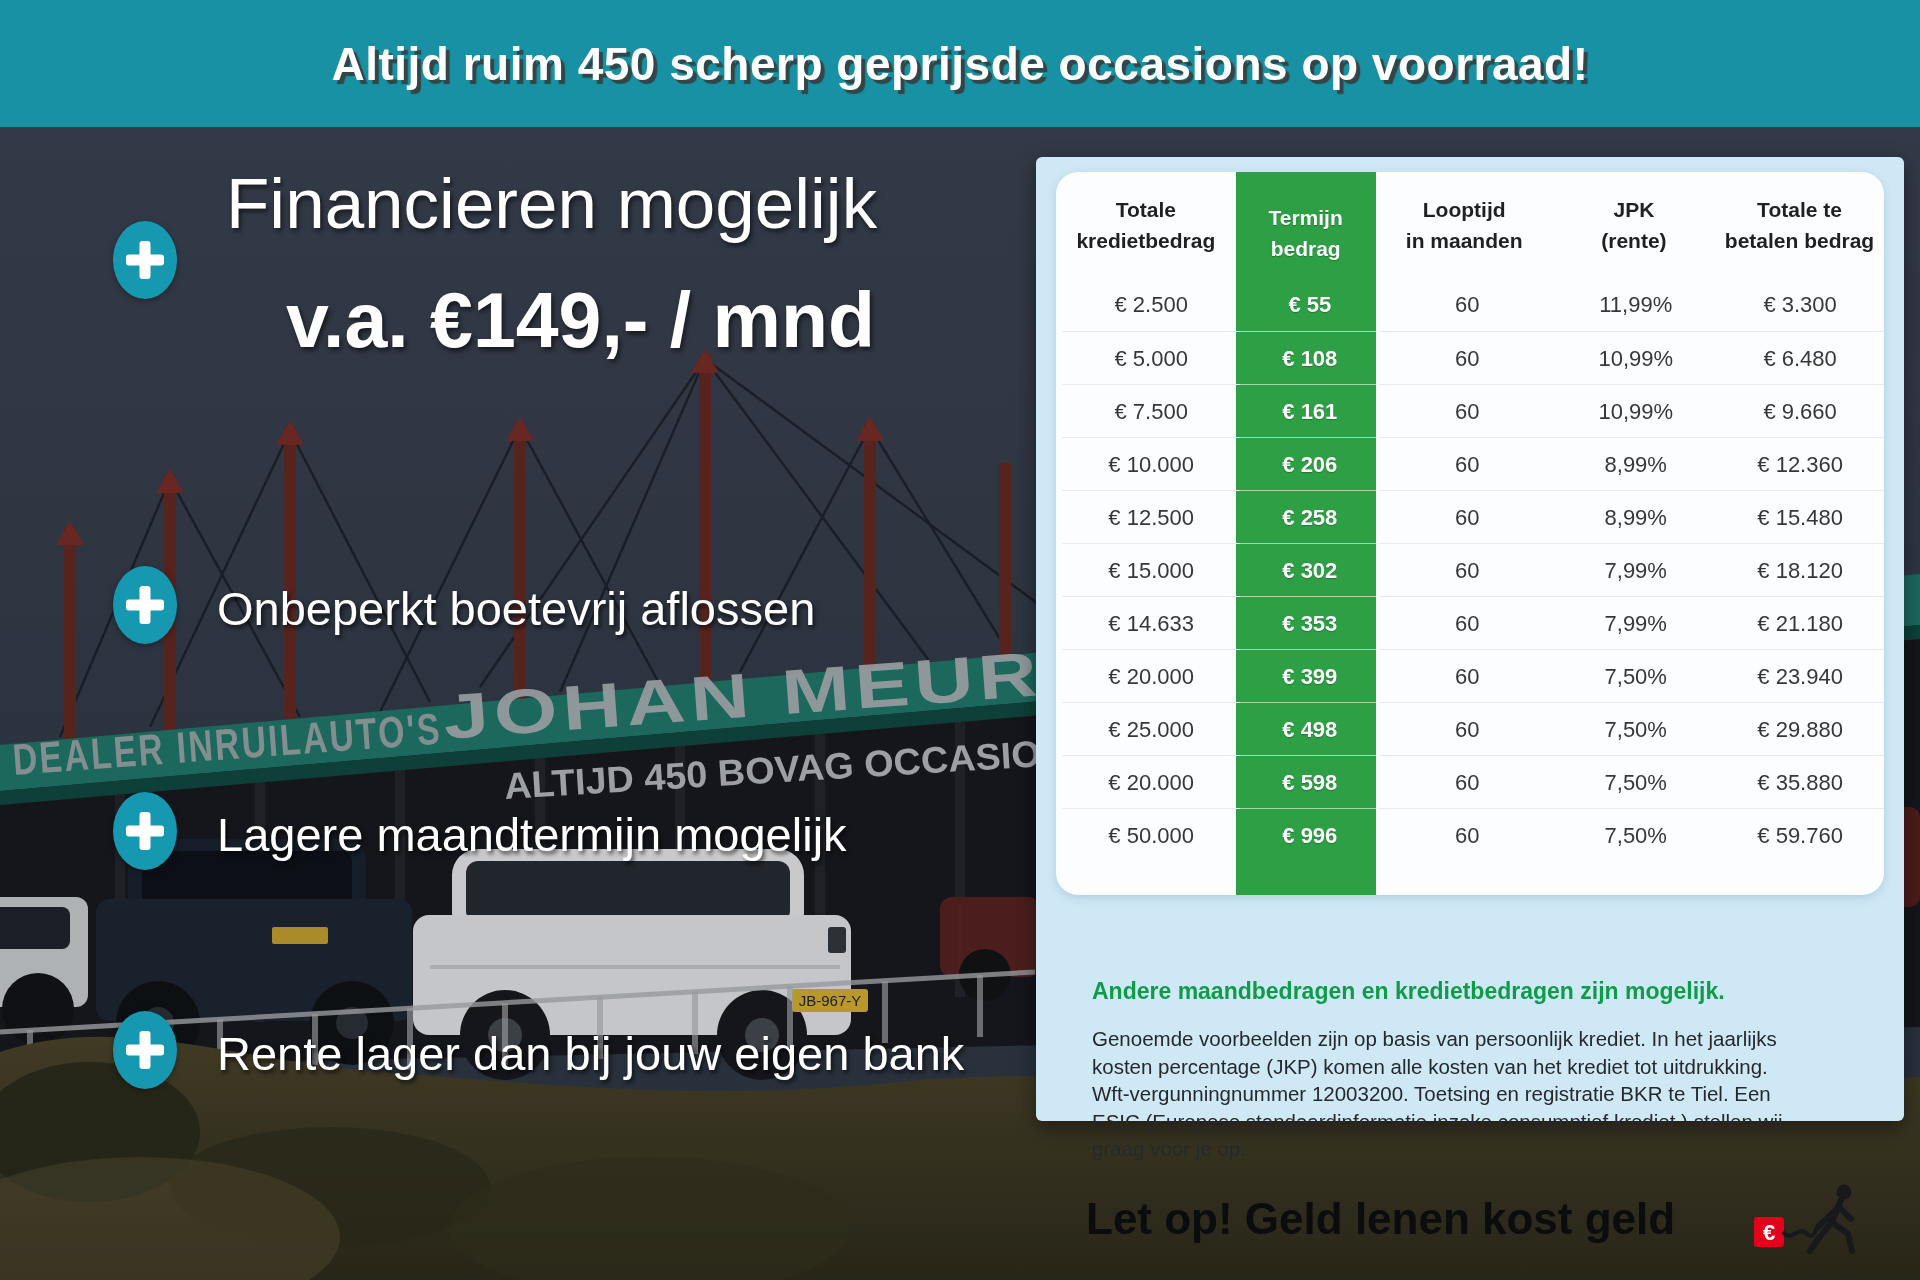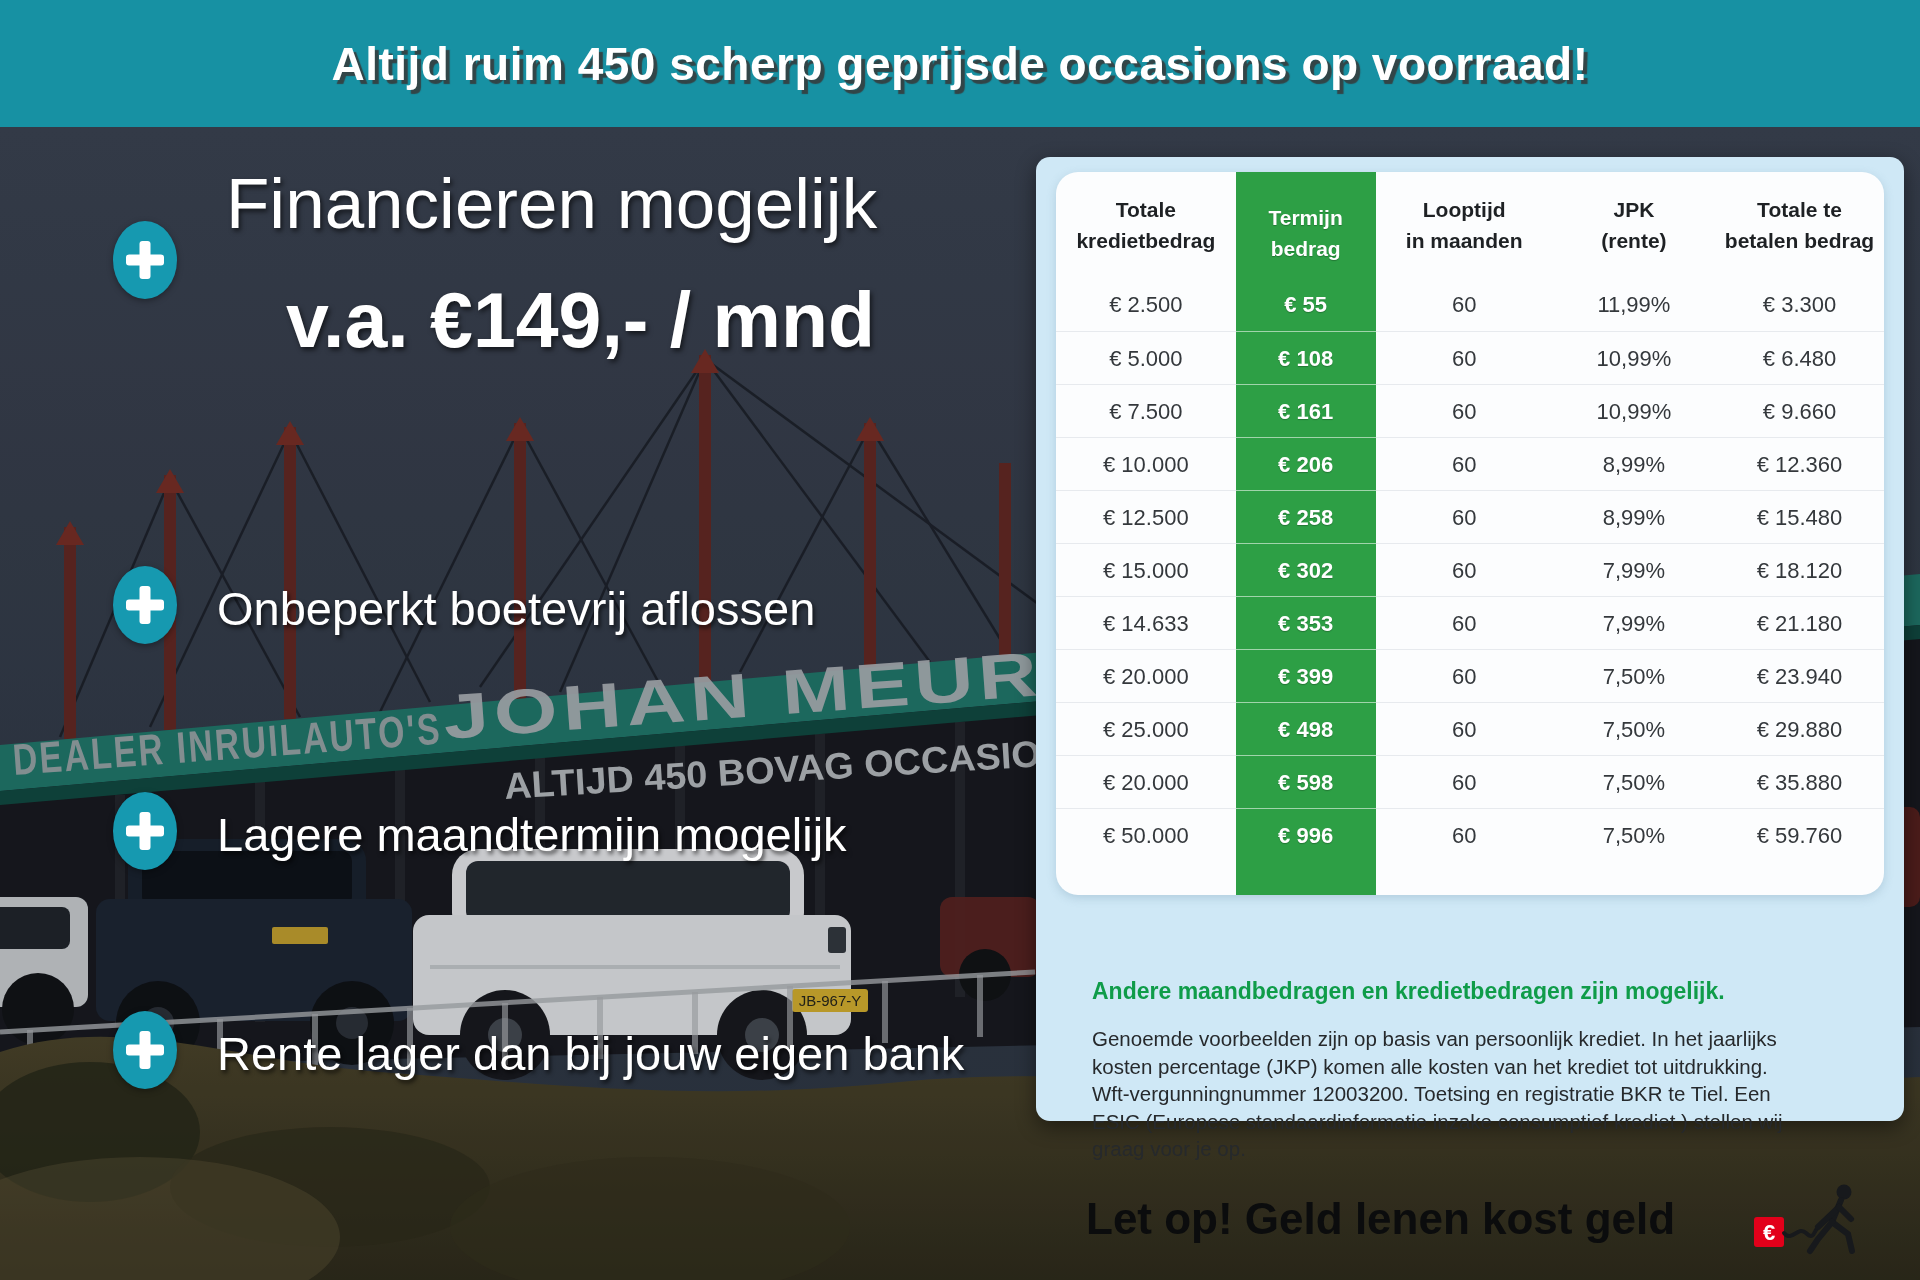--- a/index.html
+++ b/index.html
@@ -27,27 +27,27 @@
   .plus{position:absolute;width:64px;height:78px;border-radius:50%;background:#1699b0;z-index:2;
         box-shadow:0 2px 6px rgba(0,0,0,.35);}
   .plus::before{content:"";position:absolute;left:50%;top:50%;transform:translate(-50%,-50%);
         width:38px;height:11px;background:#fff;border-radius:3px;}
   .plus::after{content:"";position:absolute;left:50%;top:50%;transform:translate(-50%,-50%);
         width:11px;height:38px;background:#fff;border-radius:3px;}
   .p1{left:113px;top:221px;} .p2{left:113px;top:566px;} .p3{left:113px;top:792px;} .p4{left:113px;top:1011px;}
 
   
   .panel{position:absolute;left:1036px;top:157px;width:868px;height:964px;background:#cfe8f6;
-         border-radius:14px;z-index:3;box-shadow:0 6px 20px rgba(0,0,0,.45);}
+         border-radius:6px;z-index:3;box-shadow:0 6px 20px rgba(0,0,0,.45);}
   .card{position:absolute;left:20px;top:15px;width:828px;height:723px;background:#fcfdfe;
         border-radius:22px;overflow:hidden;box-shadow:0 3px 10px rgba(110,145,170,.3);}
   .green-col{position:absolute;top:0;bottom:0;left:21.7%;width:16.9%;background:#2d9f45;}
   .thead,.trow{position:relative;display:flex;}
   .thead{height:106px;align-items:center;}
-  .rows .trow{height:53px;}
+  .rows .trow{height:53px;padding-left:6px;}
   .hcell{text-align:center;font-weight:bold;font-size:21px;line-height:31px;color:#1e2124;}
   .hcell.c2{color:#fff;text-shadow:0 1px 1px rgba(0,0,0,.25);margin-top:16px;}
   .c1{width:21.7%;} .c2{width:16.9%;} .c3{width:21.4%;} .c4{width:19.6%;} .c5{width:20.4%;}
   .cell{height:100%;display:flex;align-items:center;justify-content:center;
         font-size:22px;color:#34383c;}
   .rows .trow + .trow .cell{border-top:1px solid #e7eaee;}
   .cell.c2{color:#fff;font-weight:bold;text-shadow:0 1px 1px rgba(0,0,0,.25);}
   .rows .trow + .trow .cell.c2{border-top:1px solid rgba(255,255,255,.55);}
 
   .panel-heading{position:absolute;left:56px;top:821px;width:780px;

